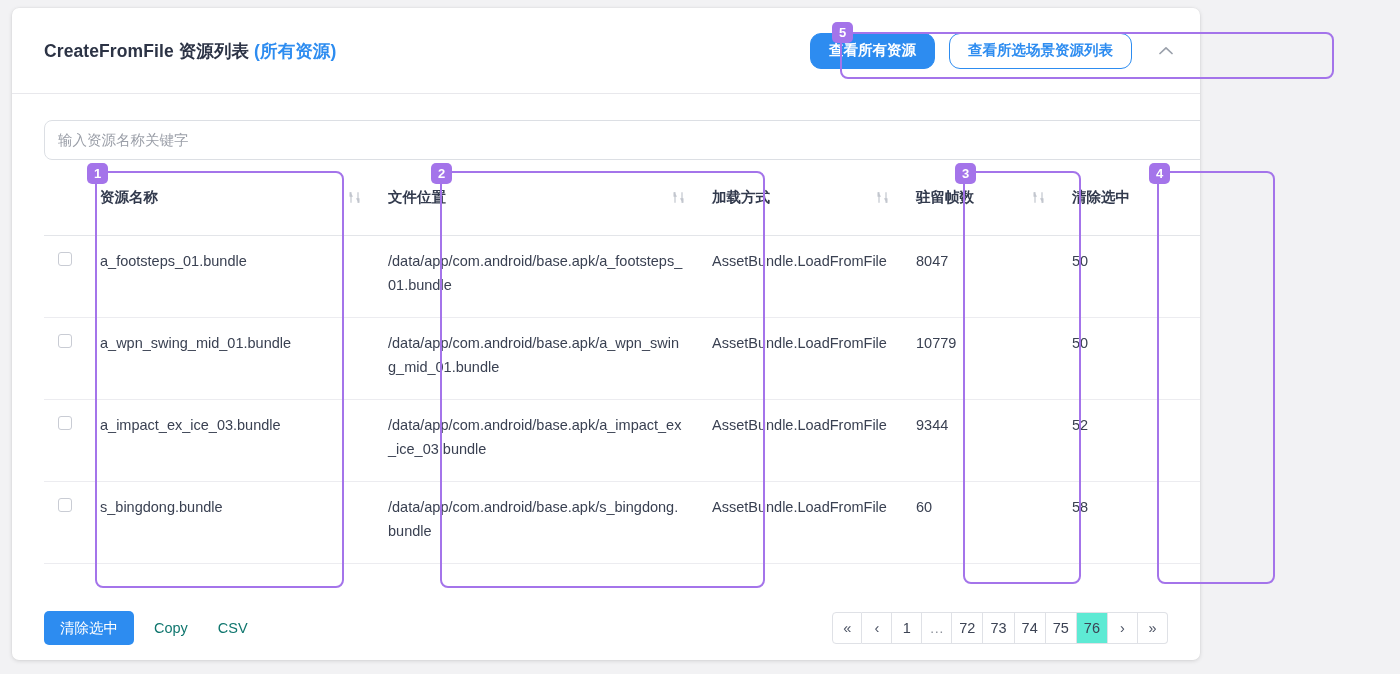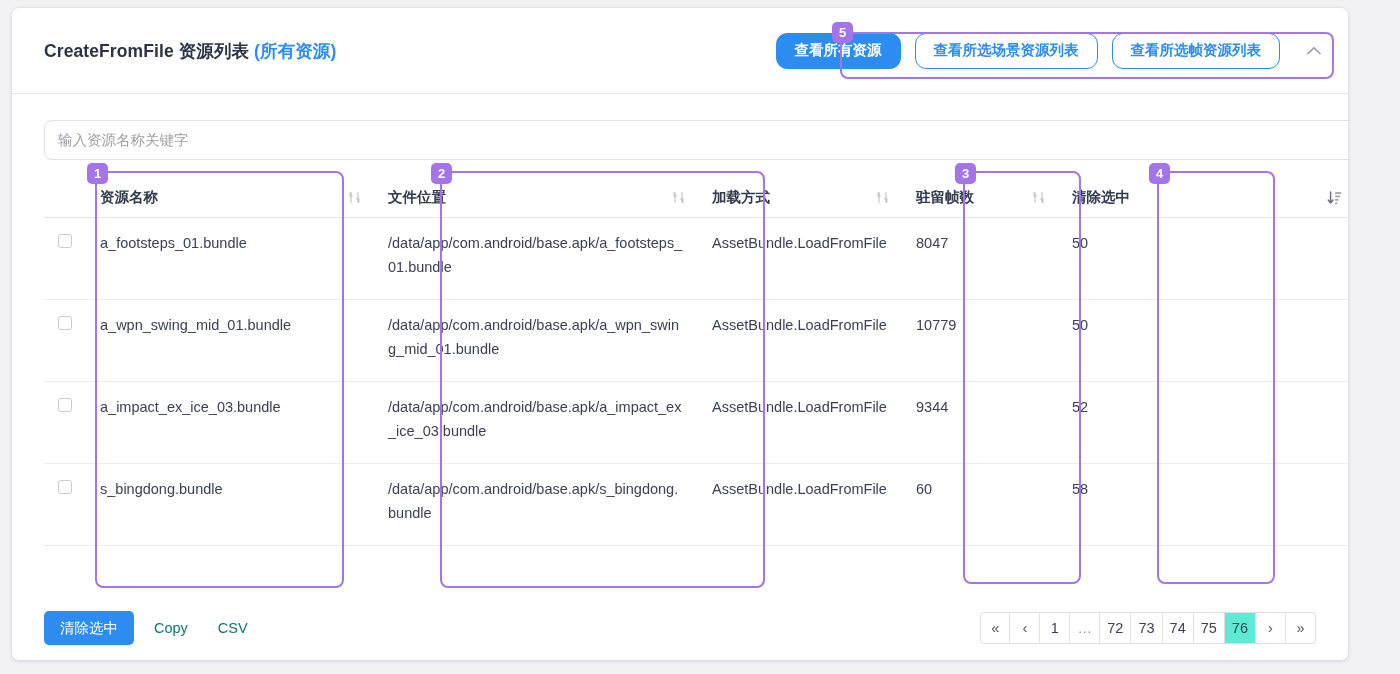--- a/index.html
+++ b/index.html
@@ -8,21 +8,21 @@
     background: #f2f2f4;
     font-family: "Liberation Sans", sans-serif;
     -webkit-font-smoothing: antialiased;
   }
   #root { position: relative; width: 1400px; height: 674px; overflow: hidden; }
 
   
   .card {
     position: absolute;
     left: 12px; top: 8px;
-    width: 1336px; height: 652px;
+    width: 1188px; height: 652px;
     background: #ffffff;
     border-radius: 7px;
     box-shadow: 0 1px 4px rgba(0,0,0,0.13), 0 0 0 0.5px rgba(0,0,0,0.03);
     overflow: hidden;
   }
 
   
   .card-header {
     position: relative;
     height: 86px;
@@ -67,21 +67,21 @@
     font-family: "Liberation Sans", sans-serif;
     background: #fff; outline: none;
   }
   .search-input::placeholder { color: #9b9fa8; }
 
   
   table.rt { border-collapse: collapse; width: 1312px; margin-top: 16px; table-layout: fixed; }
   table.rt th {
     text-align: right;
     font-size: 14.5px; font-weight: bold; color: #323a4d;
-    padding: 12px 14px 10px 14px;
+    padding: 12px 14px 28px 14px;
     border-bottom: 1px solid #e3e5e9;
     vertical-align: middle;
   }
   table.rt td {
     font-size: 14.5px; color: #3a4152;
     padding: 14px 14px 14px 14px;
     border-bottom: 1px solid #ececf0;
     vertical-align: top;
     line-height: 1.65;
     word-break: break-all;
@@ -176,21 +176,20 @@
     <div class="card-header">
       <div class="card-title">
         <span>CreateFromFile 资源列表</span>
         <span class="subtle">(所有资源)</span>
       </div>
 
       <div class="header-actions">
         <div class="btn-group">
           <div class="btn primary">查看所有资源</div>
           <div class="btn">查看所选场景资源列表</div>
-          <div class="btn">查看所选帧资源列表</div>
         </div>
         <div class="collapse-icon">
           <svg width="14" height="9" viewBox="0 0 14 9" aria-hidden="true">
             <path d="M1 7.5 L7 1.8 L13 7.5" fill="none" stroke="#9aa0ab" stroke-width="1.7" stroke-linecap="round" stroke-linejoin="round"></path>
           </svg>
         </div>
       </div>
     </div>
 
     <div class="card-body">

